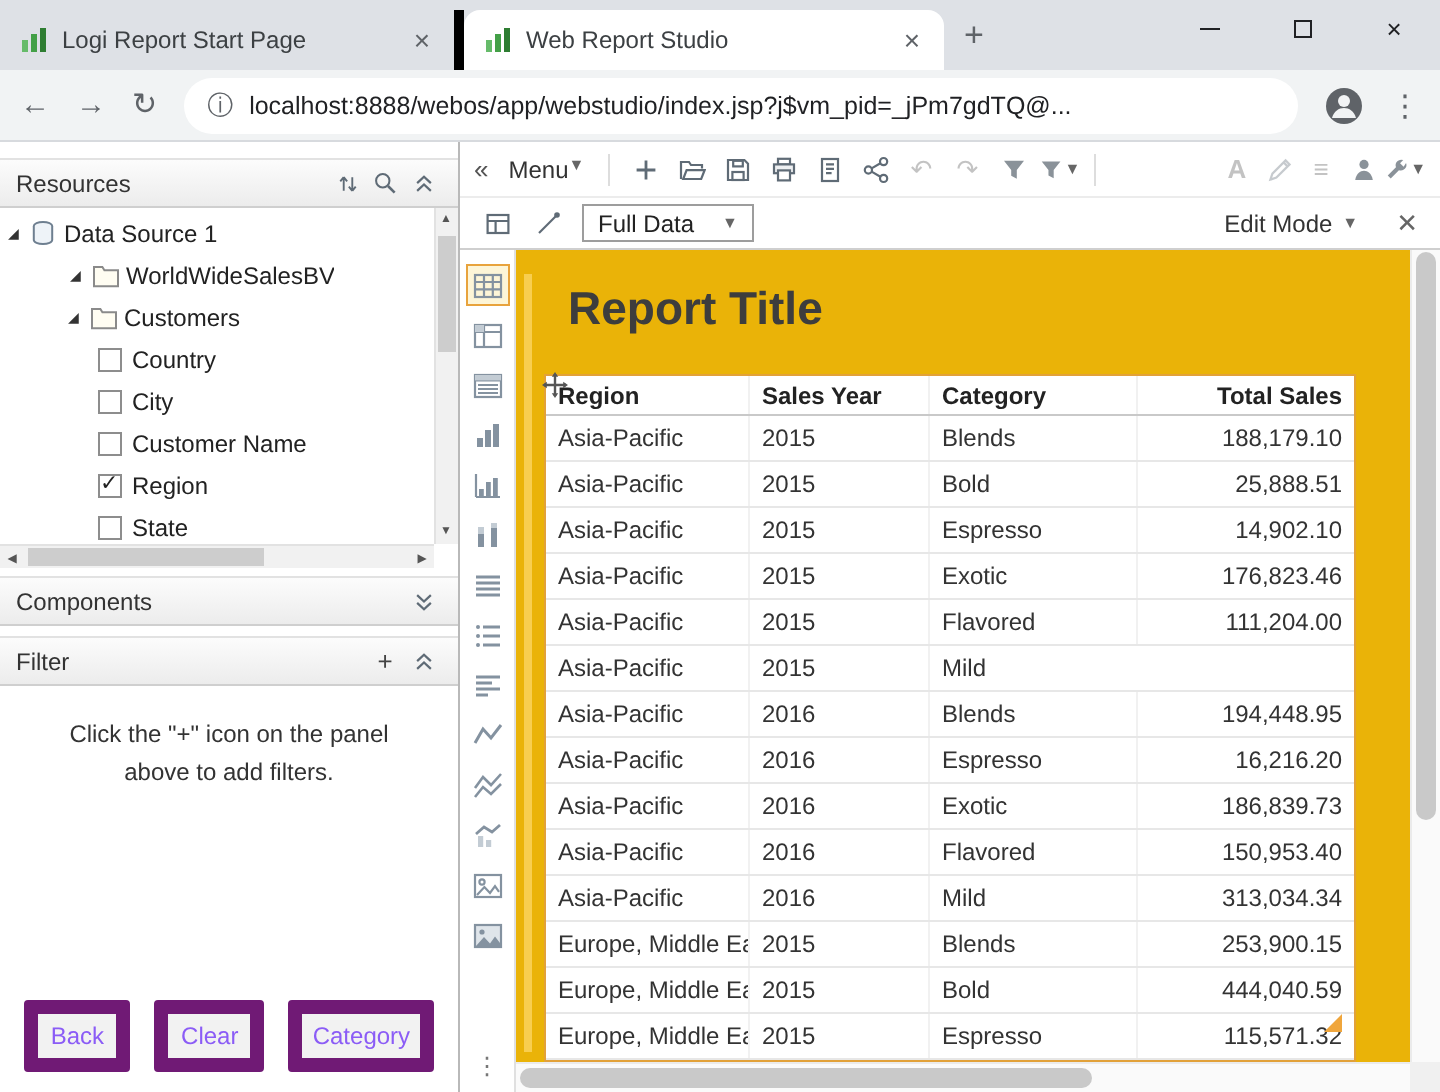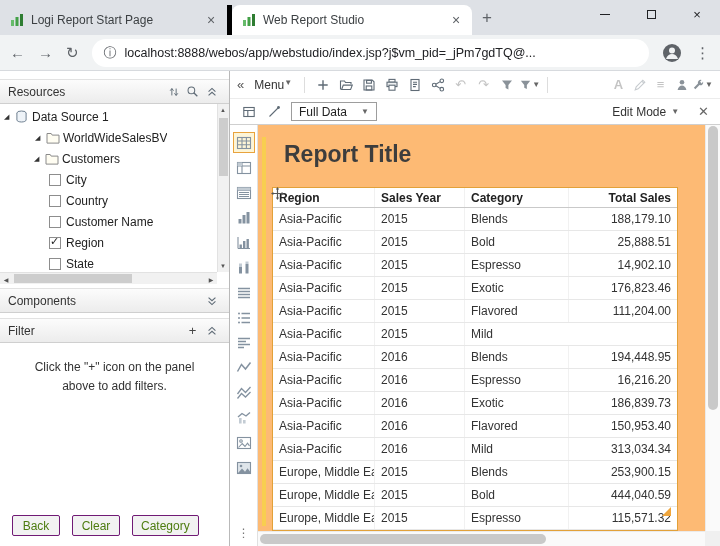--- a/index.html
+++ b/index.html
@@ -50,22 +50,22 @@
 
   .sb-v{position:absolute;top:0;right:0;width:12px;bottom:12px;background:#f1f1f1;border-left:1px solid #e2e2e2;}
   .sb-h{position:absolute;left:0;right:12px;bottom:0;height:12px;background:#f1f1f1;border-top:1px solid #e2e2e2;}
   .sb-btn{position:absolute;width:12px;height:12px;display:flex;align-items:center;justify-content:center;font-size:6px;color:#555;}
   .sb-thumb-v{position:absolute;left:1px;right:1px;top:14px;height:58px;background:#cdcdcd;}
   .sb-thumb-h{position:absolute;top:1px;bottom:1px;left:14px;width:118px;background:#cdcdcd;}
 
   .filter-hint{padding:15px 20px;font-size:12px;color:#333;text-align:center;line-height:1.55;}
   .sb-spacer{flex:1;}
   .nav-buttons{display:flex;gap:12px;padding:0 12px 10px 12px;flex:none;}
-  .nav-b{min-width:48px;height:21px;padding:0 8px;background:#f2f2f2;border:1px solid #701a75;border-radius:2px;
-    font-size:12px;color:#4d7c0f;display:flex;align-items:center;justify-content:center;}
+  .nav-b{min-width:48px;height:36px;padding:0 8px;background:#f2f2f2;border:7px solid #701a75;border-radius:2px;
+    font-size:12px;color:#8b5cf6;display:flex;align-items:center;justify-content:center;}
 
   .main{flex:1;display:flex;flex-direction:column;min-width:0;}
   .toolbar1{height:28px;flex:none;display:flex;align-items:center;padding:0 7px;gap:3px;border-bottom:1px solid #ececec;background:#fff;}
   .toolbar2{height:26px;flex:none;display:flex;align-items:center;padding:0 8px;gap:7px;border-bottom:1px solid #cfcfcf;background:#fff;}
   .tchev{color:#555;font-size:13px;margin-right:2px;}
   .menu-btn{font-size:12px;color:#333;display:flex;align-items:flex-start;gap:0;padding:0 5px;}
   .dd{font-size:8px;color:#666;}
   .vsep{width:1px;height:16px;background:#ddd;margin:0 4px;flex:none;}
   .ticon{width:21px;height:20px;display:flex;align-items:center;justify-content:center;color:#555;flex:none;}
   .ticon.disabled{opacity:.35;}
@@ -76,21 +76,21 @@
   .edit-mode{margin-left:auto;display:flex;align-items:center;gap:5px;font-size:12px;color:#333;}
   .close-x{color:#666;font-size:13px;margin:0 3px 0 12px;}
 
   .workspace{flex:1;display:flex;min-height:0;}
   .palette{width:28px;flex:none;border-right:1px solid #e0e0e0;display:flex;flex-direction:column;align-items:center;
     padding:7px 0 6px 0;gap:4px;background:#fff;}
   .pitem{width:22px;height:21px;display:flex;align-items:center;justify-content:center;border:1px solid transparent;flex:none;}
   .pitem.selected{border-color:#e8a33d;background:#fdf5d7;}
   .pmore{margin-top:auto;color:#777;font-size:12px;}
 
-  .canvas{flex:1;position:relative;background:#fdba74;min-width:0;overflow:hidden;}
+  .canvas{flex:1;position:relative;background:#eab308;min-width:0;overflow:hidden;}
   .margin-strip{position:absolute;left:4px;top:12px;bottom:20px;width:4px;background:#f8ce4f;}
   .report-title{position:absolute;left:26px;top:16px;margin:0;font-size:23px;font-weight:bold;color:#3d3d3d;}
 
   .report-table{position:absolute;left:14px;top:62px;width:406px;border:1px solid #e2a139;background:#fff;}
   .trow{display:grid;grid-template-columns:102px 90px 104px 108px;height:23px;border-bottom:1px solid #e7e7e7;}
   .trow.header{height:20px;border-bottom:1px solid #c9c9c9;}
   .tcell{padding:0 6px;font-size:12px;color:#333;line-height:23px;white-space:nowrap;overflow:hidden;border-right:1px solid #f1f1f1;}
   .trow.header .tcell{font-weight:bold;line-height:20px;color:#222;}
   .tcell:last-child{border-right:none;}
   .tcell.num{text-align:right;}
@@ -204,25 +204,25 @@
               <span class="expander">◢</span>
               <span class="nicon">
                 <svg width="14" height="12" viewBox="0 0 14 12">
                   <path d="M1 1.5h4.2l1 1.6H13v8H1z" fill="#fffdf2" stroke="#8a8a8a"></path>
                 </svg>
               </span>
               <span class="tlabel">Customers</span>
             </div>
             <div class="tree-row" style="padding-left: 49px;">
               <span class="cb"></span>
-              <span class="tlabel">City</span>
+              <span class="tlabel">Country</span>
             </div>
             <div class="tree-row" style="padding-left: 49px;">
               <span class="cb"></span>
-              <span class="tlabel">Country</span>
+              <span class="tlabel">City</span>
             </div>
             <div class="tree-row" style="padding-left: 49px;">
               <span class="cb"></span>
               <span class="tlabel">Customer Name</span>
             </div>
             <div class="tree-row" style="padding-left: 49px;">
               <span class="cb checked"></span>
               <span class="tlabel">Region</span>
             </div>
             <div class="tree-row" style="padding-left: 49px;">

